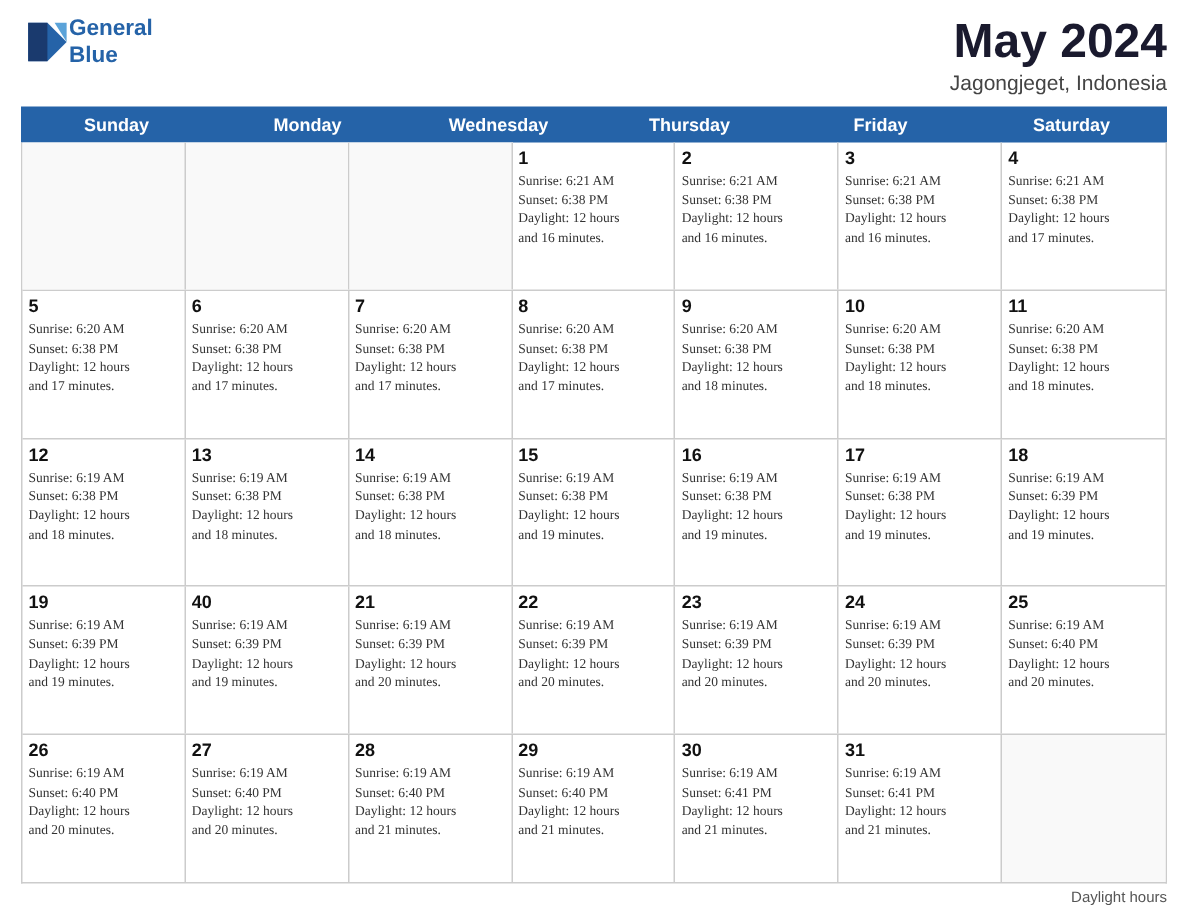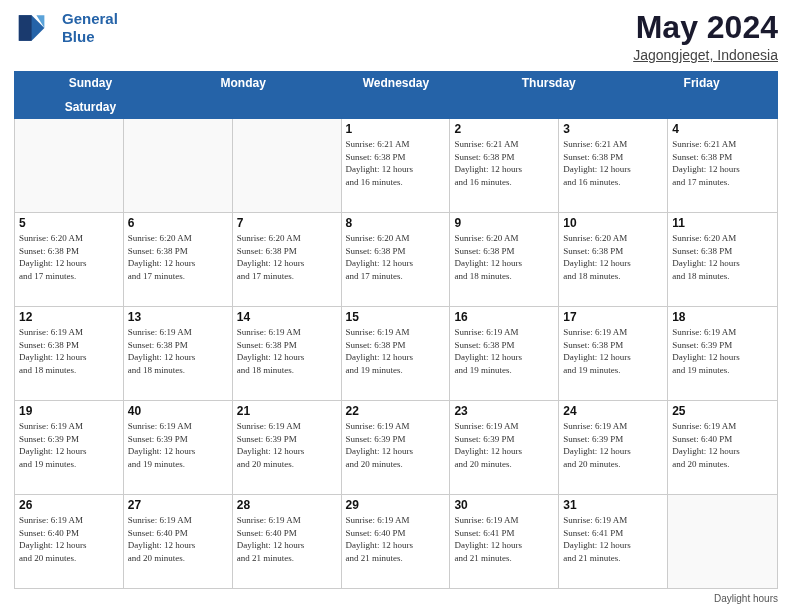--- a/index.html
+++ b/index.html
@@ -19,21 +19,21 @@
     }
     .header {
       display: flex;
       justify-content: space-between;
       align-items: flex-start;
       margin-bottom: 8px;
     }
     .logo {
       display: flex;
       align-items: center;
-      gap: 16px;
+      gap: 0;
     }
     .logo-text {
       font-size: 15px;
       font-weight: bold;
       color: #1a1a2e;
       line-height: 1.2;
     }
     .logo-text span {
       color: #2563a8;
     }
@@ -47,30 +47,29 @@
     .month-title {
       font-size: 32px;
       font-weight: bold;
       color: #1a1a2e;
       line-height: 1.1;
     }
     .location {
       font-size: 14px;
       color: #444;
       margin-top: 2px;
-      text-decoration: underline;
     }
     .calendar {
       flex: 1;
       display: flex;
       flex-direction: column;
     }
     .cal-header {
       display: grid;
-      grid-template-columns: repeat(5, 1fr);
+      grid-template-columns: repeat(6, 1fr);
       background: #2563a8;
     }
     .cal-header-cell {
       color: #fff;
       font-size: 12px;
       font-weight: bold;
       text-align: center;
       padding: 5px 2px;
     }
     .cal-body {

